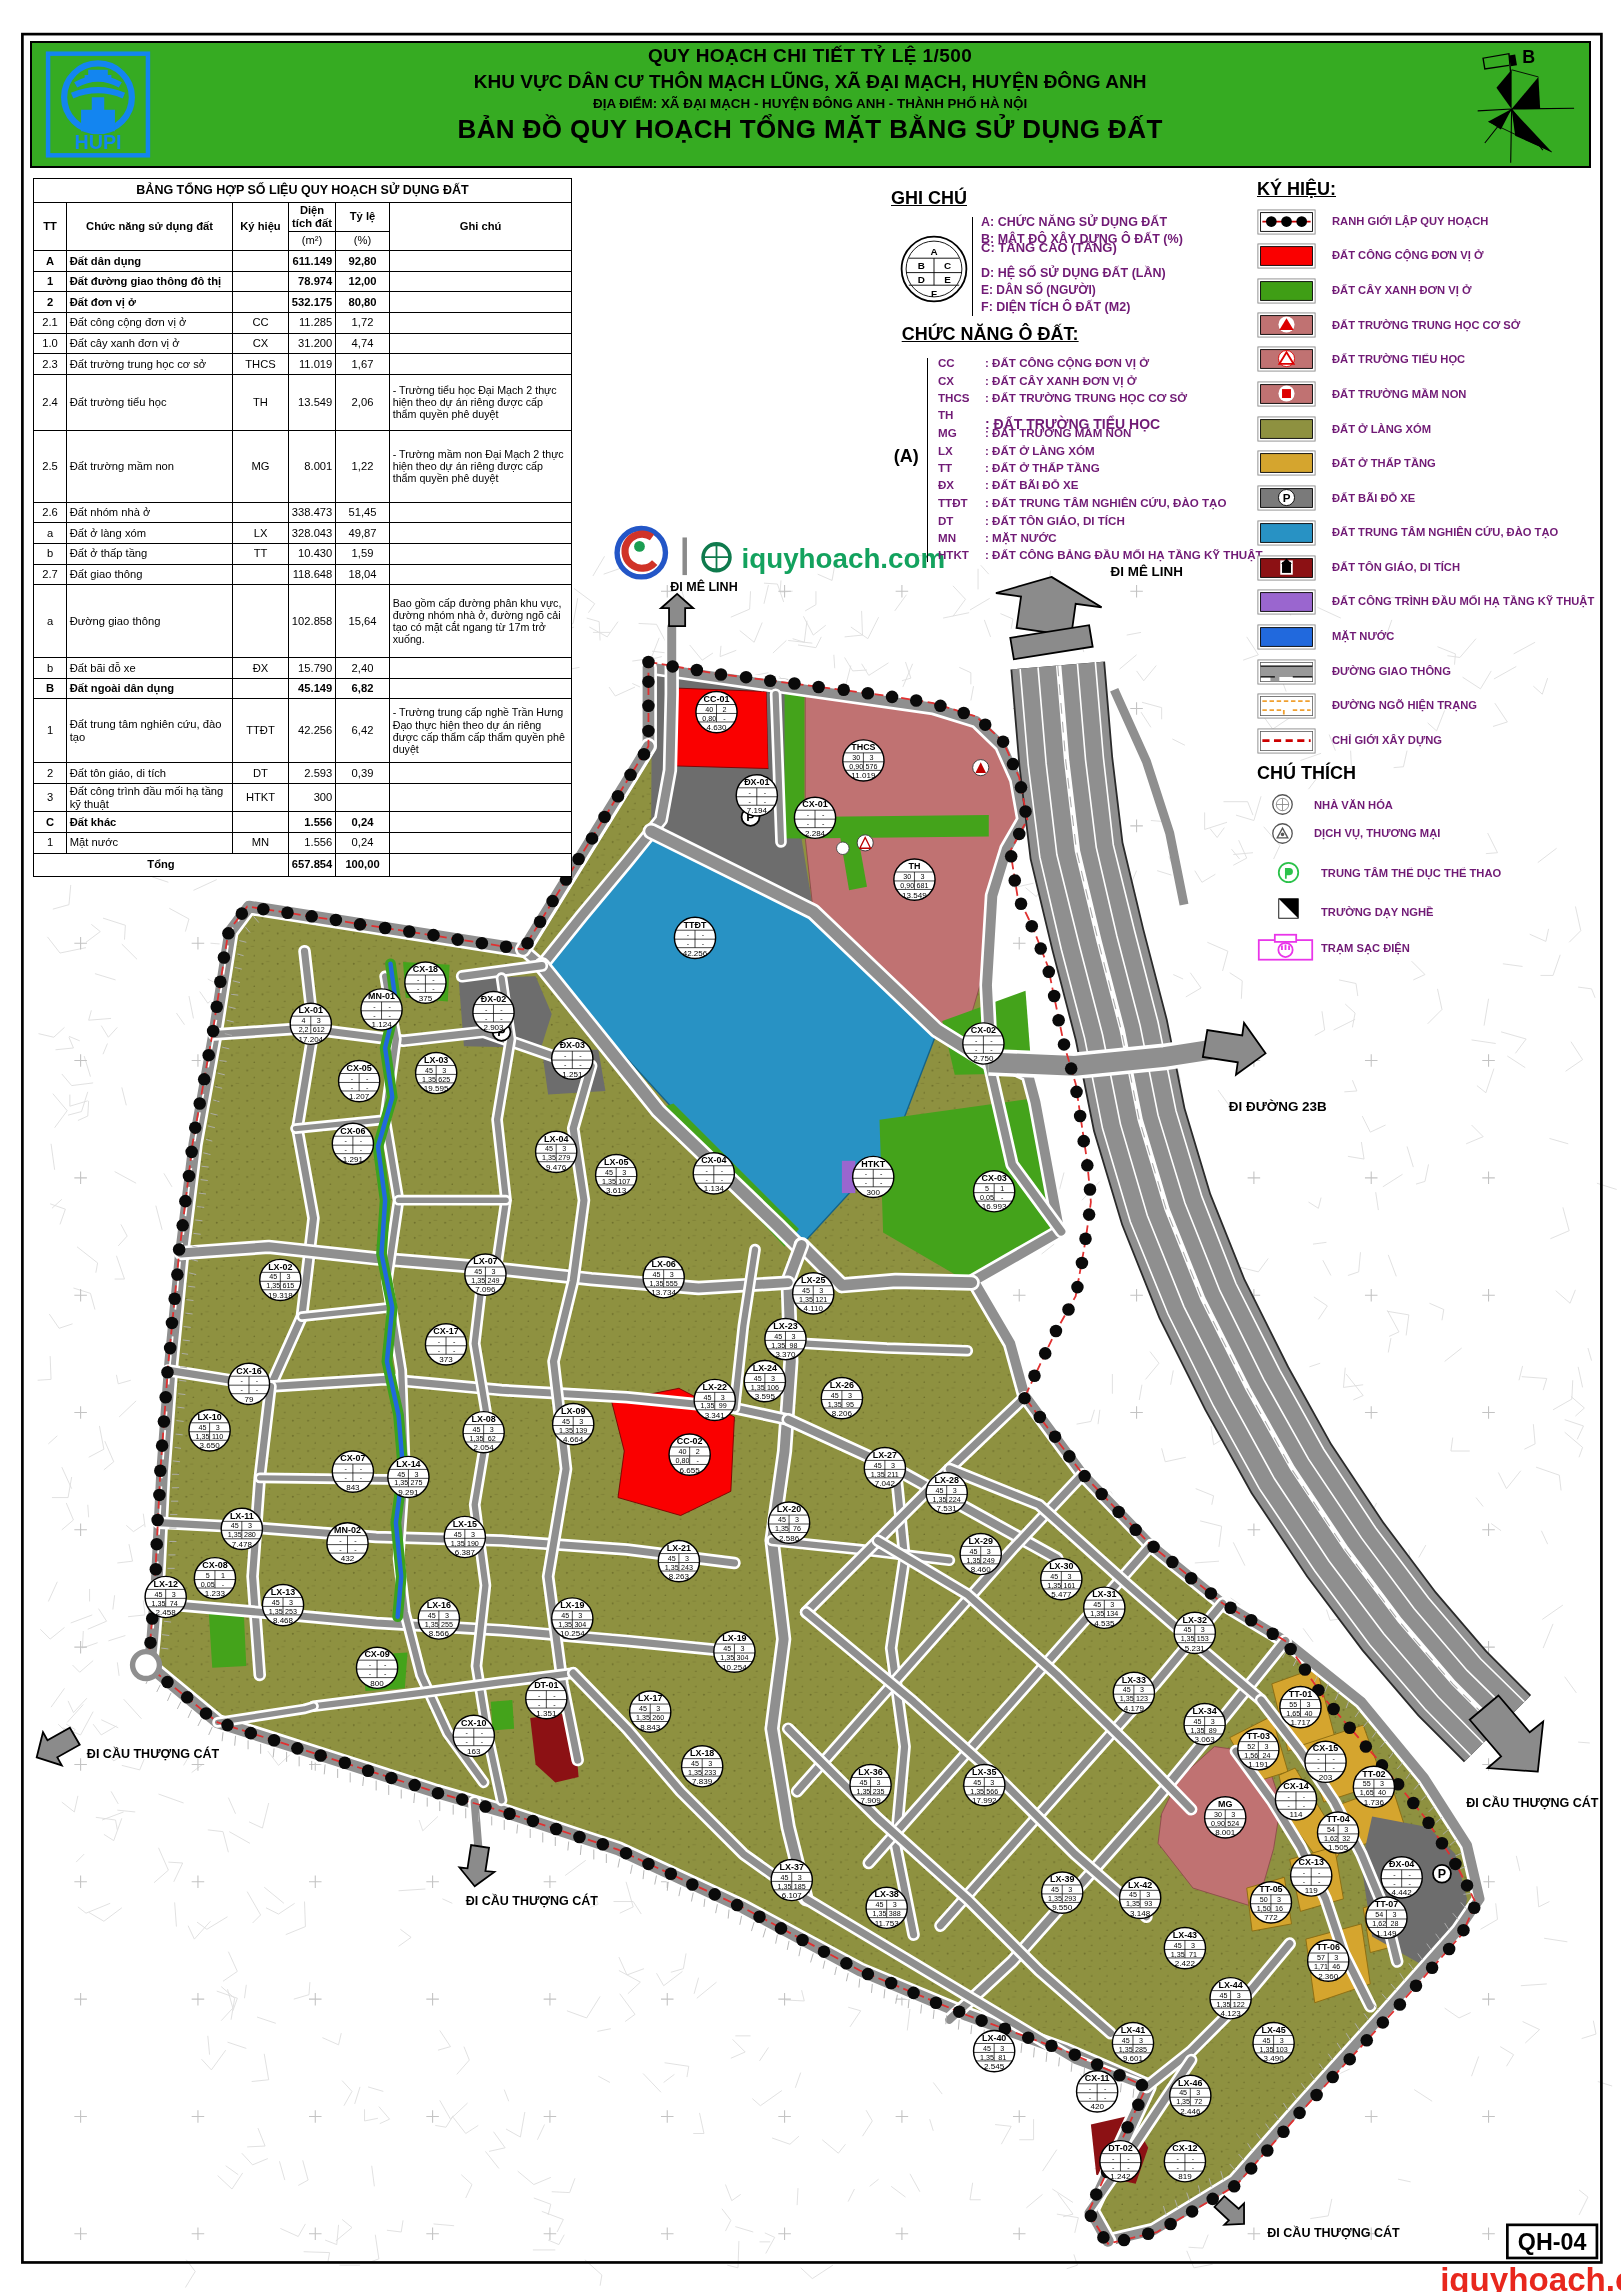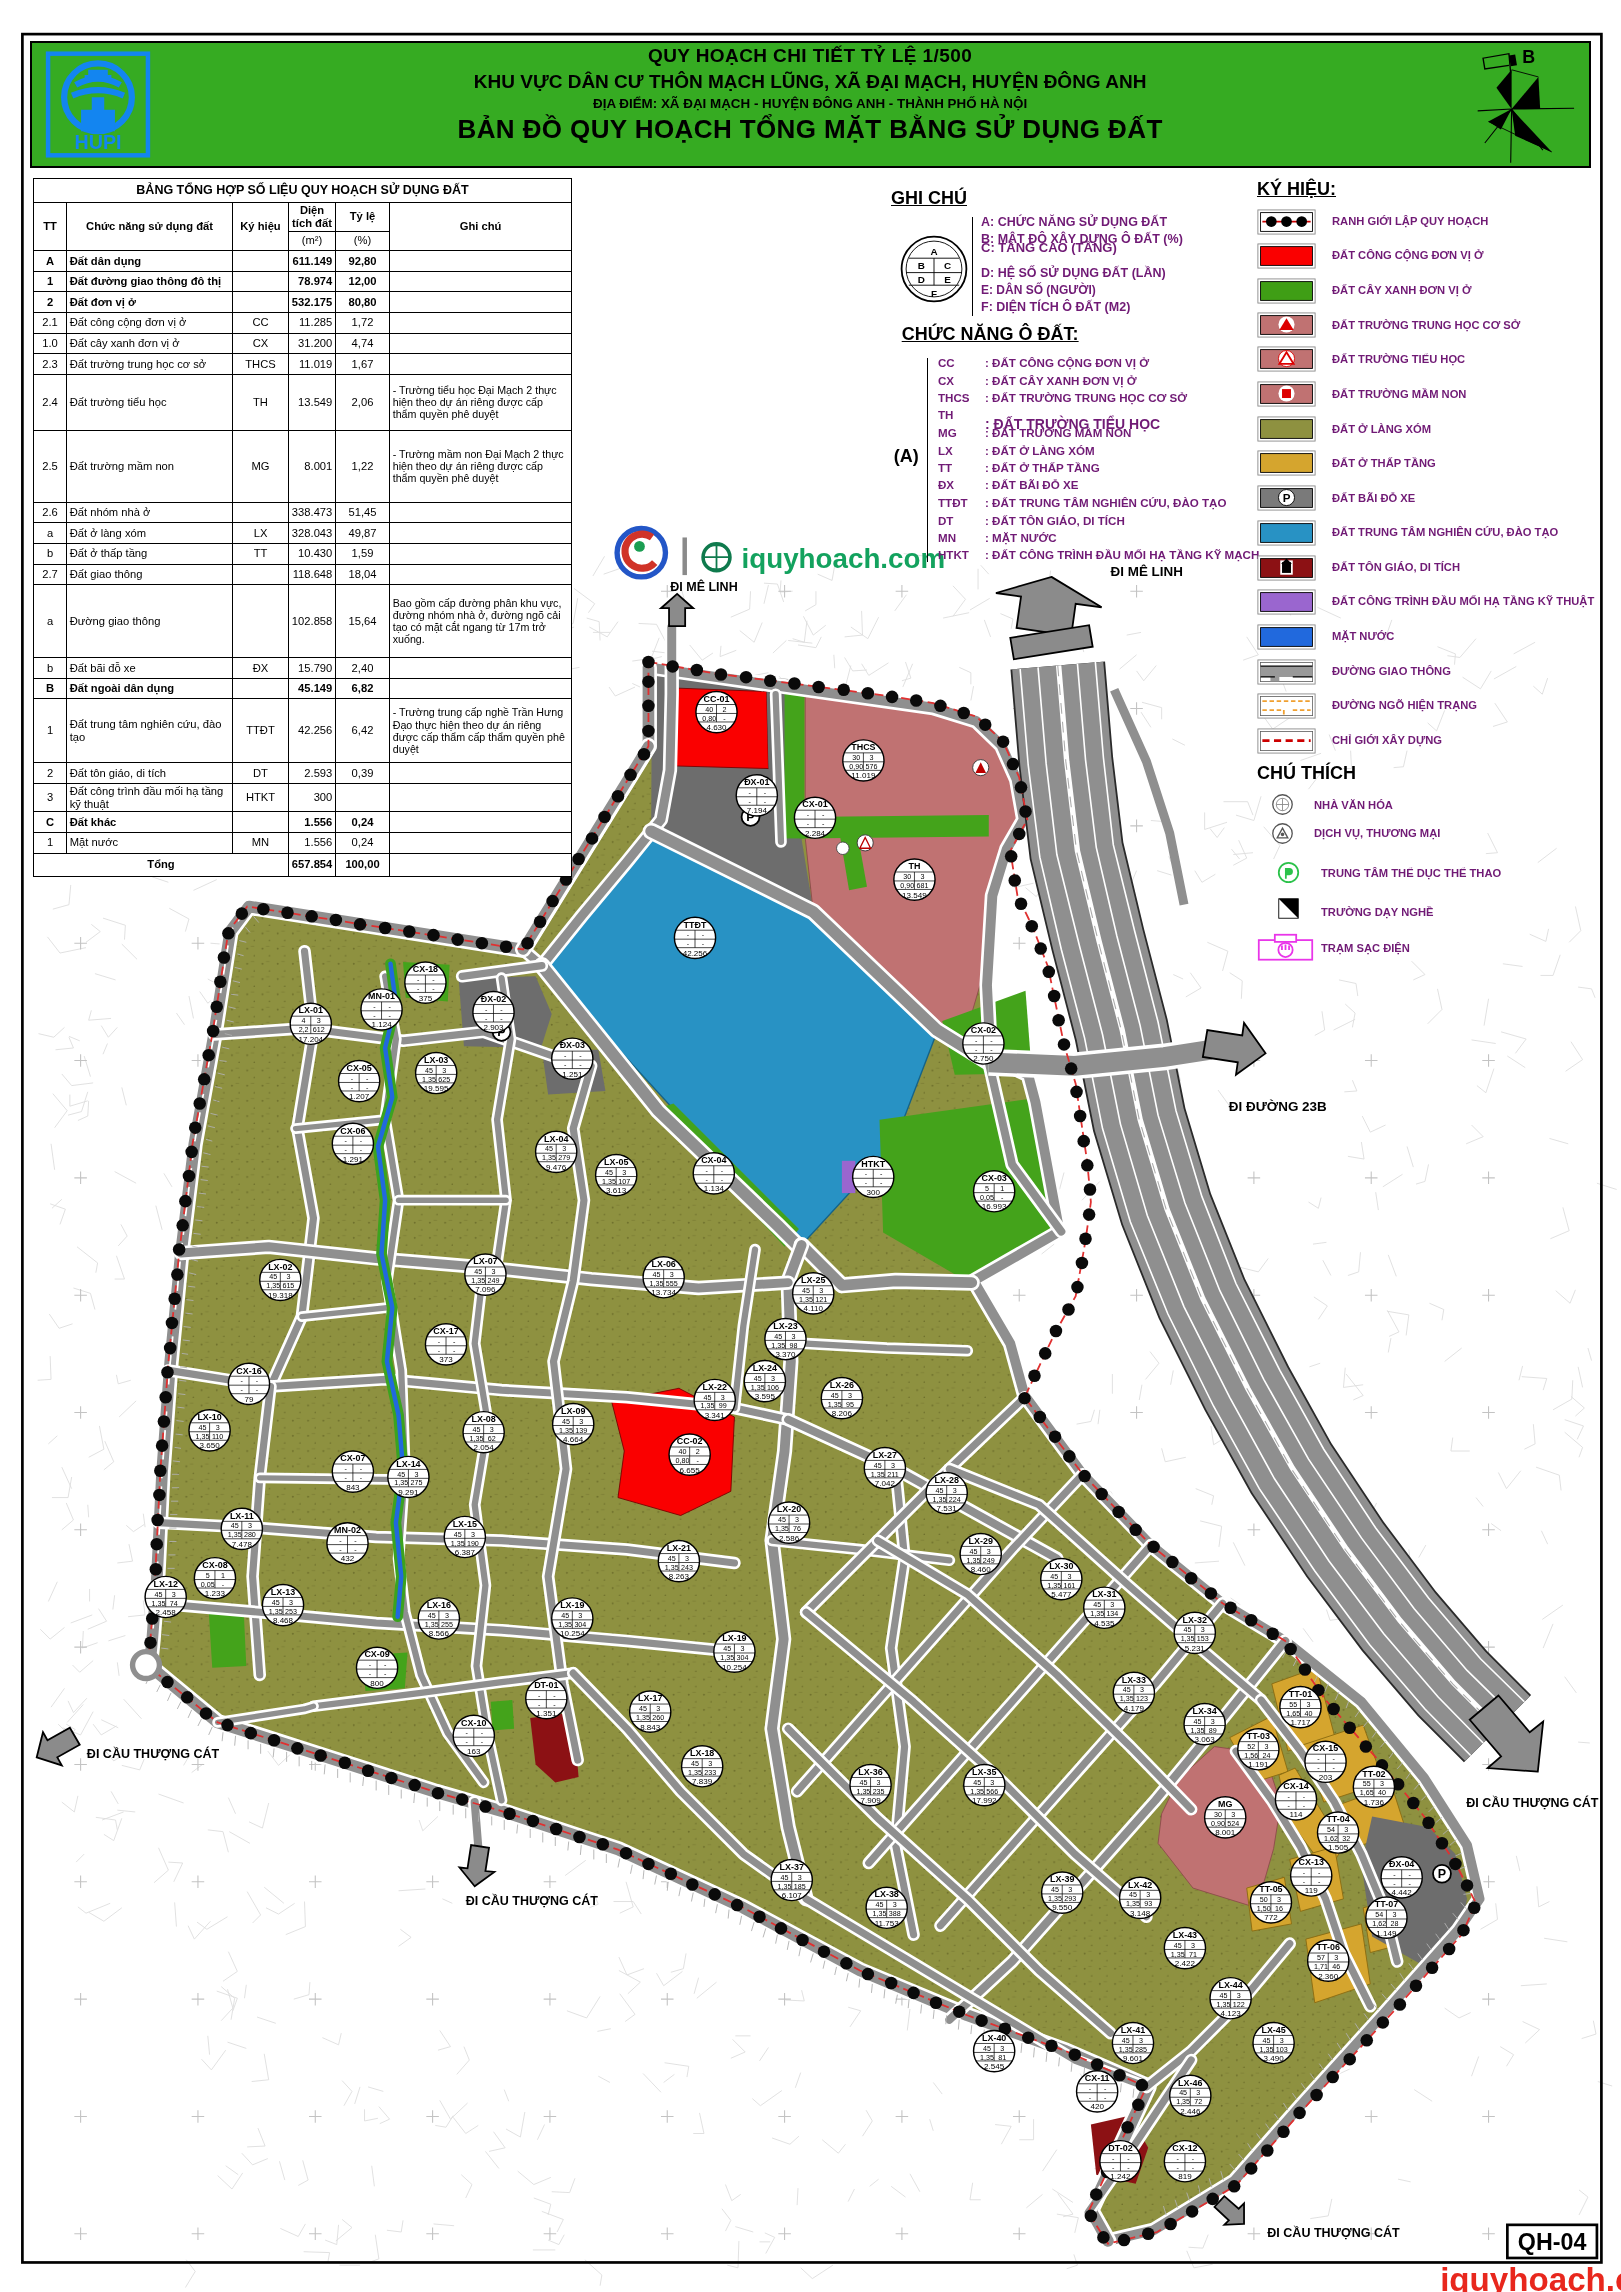--- a/index.html
+++ b/index.html
@@ -2912,21 +2912,21 @@
       <div class="abs leg" style="left:94px;top:273px;font-size:11.6px;white-space:nowrap">: ĐẤT Ở THẤP TẦNG</div>
       <div class="abs leg" style="left:47px;top:290px;font-size:11.6px">ĐX</div>
       <div class="abs leg" style="left:94px;top:290px;font-size:11.6px;white-space:nowrap">: ĐẤT BÃI ĐỖ XE</div>
       <div class="abs leg" style="left:47px;top:308px;font-size:11.6px">TTĐT</div>
       <div class="abs leg" style="left:94px;top:308px;font-size:11.6px;white-space:nowrap">: ĐẤT TRUNG TÂM NGHIÊN CỨU, ĐÀO TẠO</div>
       <div class="abs leg" style="left:47px;top:326px;font-size:11.6px">DT</div>
       <div class="abs leg" style="left:94px;top:326px;font-size:11.6px;white-space:nowrap">: ĐẤT TÔN GIÁO, DI TÍCH</div>
       <div class="abs leg" style="left:47px;top:343px;font-size:11.6px">MN</div>
       <div class="abs leg" style="left:94px;top:343px;font-size:11.6px;white-space:nowrap">: MẶT NƯỚC</div>
       <div class="abs leg" style="left:47px;top:360px;font-size:11.6px">HTKT</div>
-      <div class="abs leg" style="left:94px;top:360px;font-size:11.6px;white-space:nowrap">: ĐẤT CÔNG TRÌNH ĐẦU MỐI HẠ TẦNG KỸ MẠCH</div>
+      <div class="abs leg" style="left:94px;top:360px;font-size:11.6px;white-space:nowrap">: ĐẤT CÔNG BẢNG ĐẦU MỐI HẠ TẦNG KỸ THUẬT</div>
     </div>
 <div class="abs" style="left:1257px;top:179px;width:354px">
       <div style="font-size:18px;font-weight:bold;text-decoration:underline">KÝ HIỆU:</div>
       <svg class="abs" style="left:0px;top:29.6px" width="59" height="26" viewBox="0 0 66 29">
         <rect x="1" y="1" width="64" height="27" fill="#fff" stroke="#888" stroke-width="1"></rect>
         <rect x="4" y="4" width="58" height="21" fill="#fff" stroke="#000" stroke-width="1"></rect>
         <line x1="6" y1="14" x2="60" y2="14" stroke="#c00" stroke-width="2"></line>
         <circle cx="16" cy="14" r="6" fill="#000"></circle>
         <circle cx="33" cy="14" r="6" fill="#000"></circle>
         <circle cx="50" cy="14" r="6" fill="#000"></circle>

